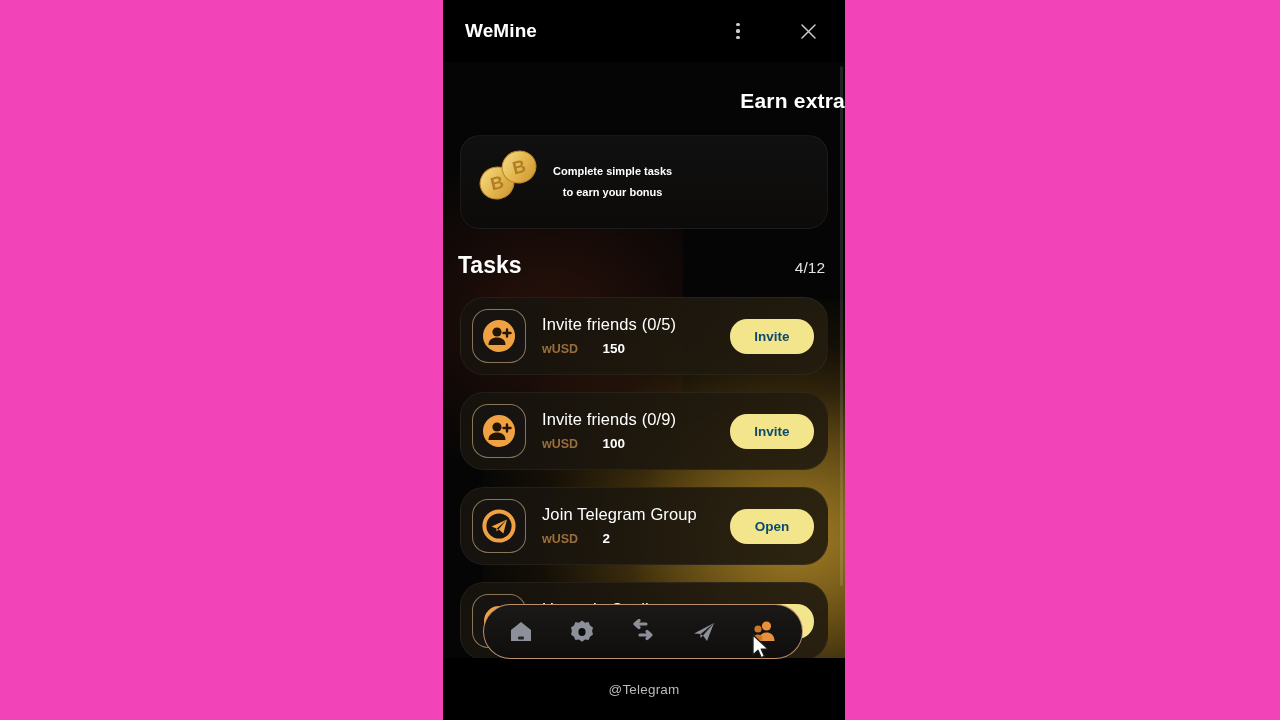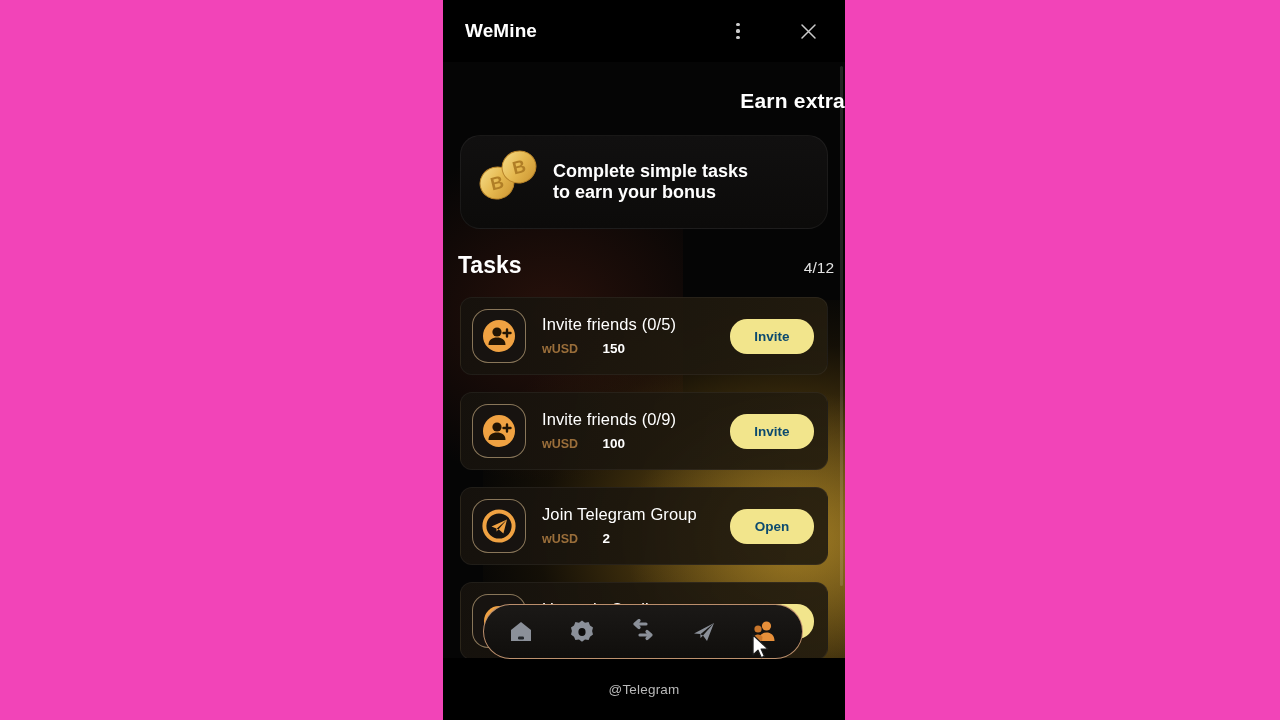--- a/index.html
+++ b/index.html
@@ -72,37 +72,37 @@
   
   #promo {
     margin: 22px 17px 0; height: 94px;
     border-radius: 20px;
     background: linear-gradient(180deg, #111010 0%, #0c0b0a 100%);
     border: 1px solid rgba(255,255,255,0.055);
     display: flex; align-items: center; padding-left: 14px;
   }
   #promo-coins { width: 74px; height: 70px; flex: none; position: relative; }
   #promo-text {
-    color: #fff; font-size: 18px; font-weight: 600;
-    line-height: 21px; margin-left: 4px;
+    color: #fff; font-size: 11px; font-weight: 600;
+    line-height: 21px; margin-left: 4px; text-align: center;
   }
 
   
   #tasks-head {
     display: flex; align-items: baseline; justify-content: space-between;
-    margin: 23px 11px 0 15px;
+    margin: 23px 20px 0 15px;
   }
   #tasks-title { color: #fff; font-size: 23px; font-weight: 700; }
   #tasks-count { color: #e3e3e3; font-size: 15.5px; font-weight: 500; }
 
   
   #task-list { margin: 18px 17px 0; }
   .task-row {
     position: relative; height: 78px; margin-bottom: 17px;
-    border-radius: 12px;
+    border-radius: 24px;
     background: linear-gradient(100deg,
        rgba(22,18,13,0.96) 0%, rgba(30,24,14,0.93) 55%, rgba(36,29,15,0.92) 100%);
     border: 1px solid rgba(255,255,255,0.05);
     display: flex; align-items: center; padding: 0 13px 0 11px;
     cursor: pointer;
   }
   .task-icon {
     width: 54px; height: 54px; flex: none; border-radius: 16px;
     background: #171310; border: 1px solid rgba(232,200,150,0.55);
     display: flex; align-items: center; justify-content: center;

